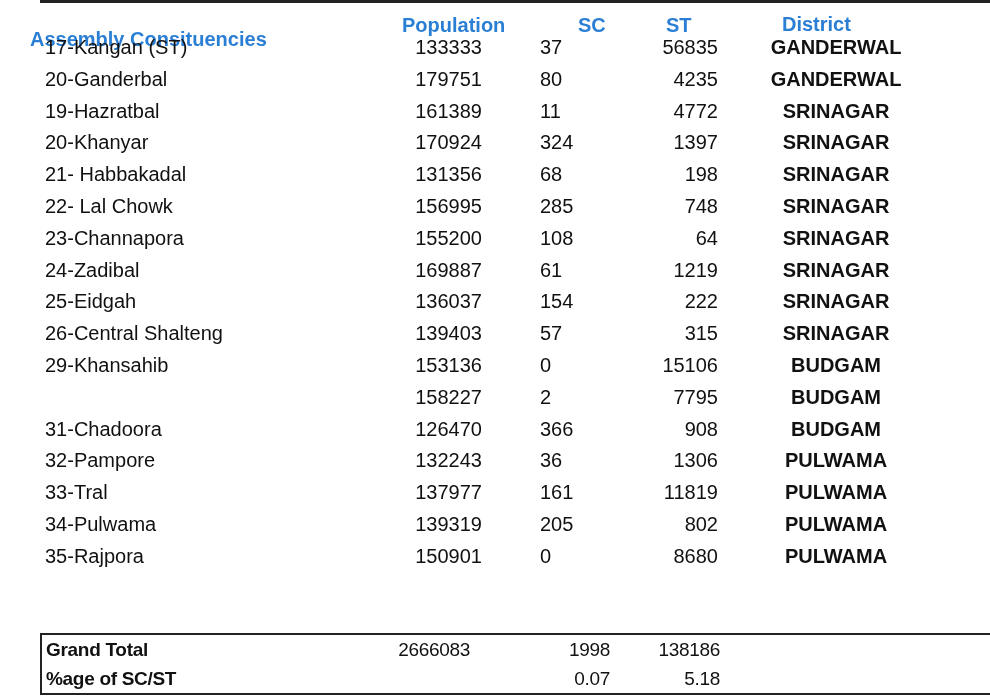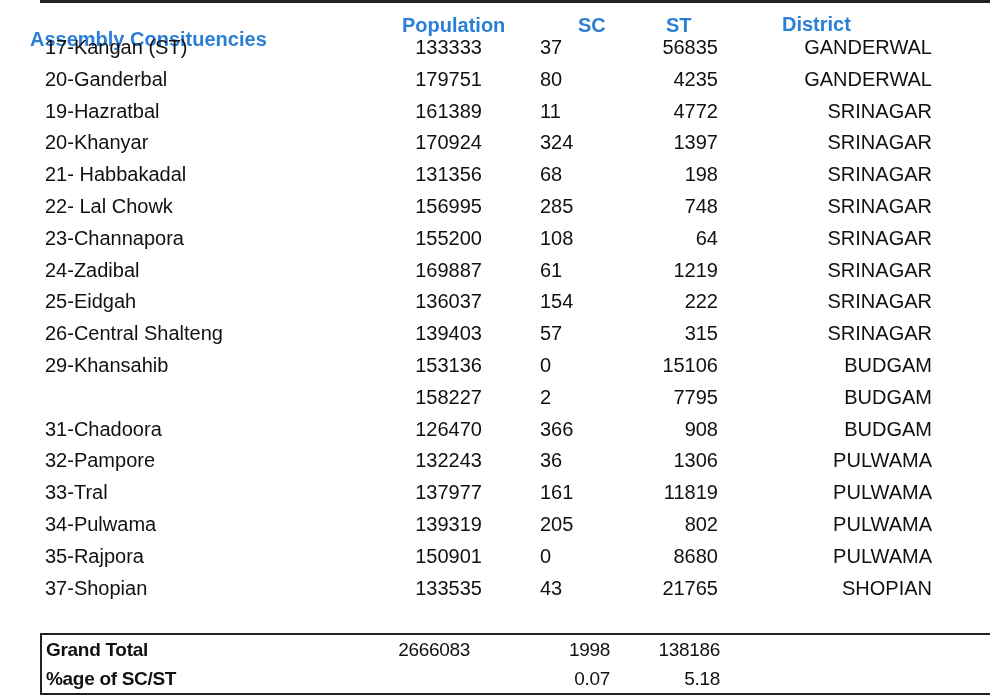--- a/index.html
+++ b/index.html
@@ -7,21 +7,21 @@
          font-family:"Liberation Sans", sans-serif; color:#111; }
   .topline { position:absolute; left:40px; right:0; top:0; height:3px; background:#222; }
   .hdr { position:absolute; color:#2a7fd4; font-weight:bold; font-size:20px; line-height:22px; }
   .rows { position:absolute; left:0; top:33px; width:990px; }
   .row { position:relative; height:31.8px; font-size:20px; }
   .row span { position:absolute; top:3px; white-space:nowrap; }
   .c-name { left:45px; }
   .c-pop { left:370px; width:112px; text-align:right; }
   .c-sc { left:540px; width:68px; text-align:left; }
   .c-st { left:630px; width:88px; text-align:right; }
-  .c-dist { left:740px; width:192px; text-align:right; font-weight:normal; }
+  .c-dist { left:740px; width:192px; text-align:center; font-weight:bold; }
   .totals { position:absolute; left:40px; top:633px; width:960px; height:62px;
             border:2px solid #222; border-right:none; box-sizing:border-box;
             font-family:"Liberation Sans", sans-serif; font-size:19px; transform-origin:left; }
   .trow { position:relative; height:29px; }
   .trow span { position:absolute; top:4px; letter-spacing:-0.3px; }
   .t-label { left:4px; font-weight:bold; }
   .t-pop { left:316px; width:112px; text-align:right; }
   .t-sc { left:500px; width:68px; text-align:right; }
   .t-st { left:590px; width:88px; text-align:right; }
 </style>
@@ -148,27 +148,20 @@
       <span class="c-st">802</span>
       <span class="c-dist">PULWAMA</span>
     </div>
     <div class="row">
       <span class="c-name">35-Rajpora</span>
       <span class="c-pop">150901</span>
       <span class="c-sc">0</span>
       <span class="c-st">8680</span>
       <span class="c-dist">PULWAMA</span>
     </div>
-    <div class="row">
-      <span class="c-name">37-Shopian</span>
-      <span class="c-pop">133535</span>
-      <span class="c-sc">43</span>
-      <span class="c-st">21765</span>
-      <span class="c-dist">SHOPIAN</span>
-    </div>
   </div>
 
 <div class="totals">
   <div class="trow">
     <span class="t-label">Grand Total</span>
     <span class="t-pop">2666083</span>
     <span class="t-sc">1998</span>
     <span class="t-st">138186</span>
   </div>
   <div class="trow">

